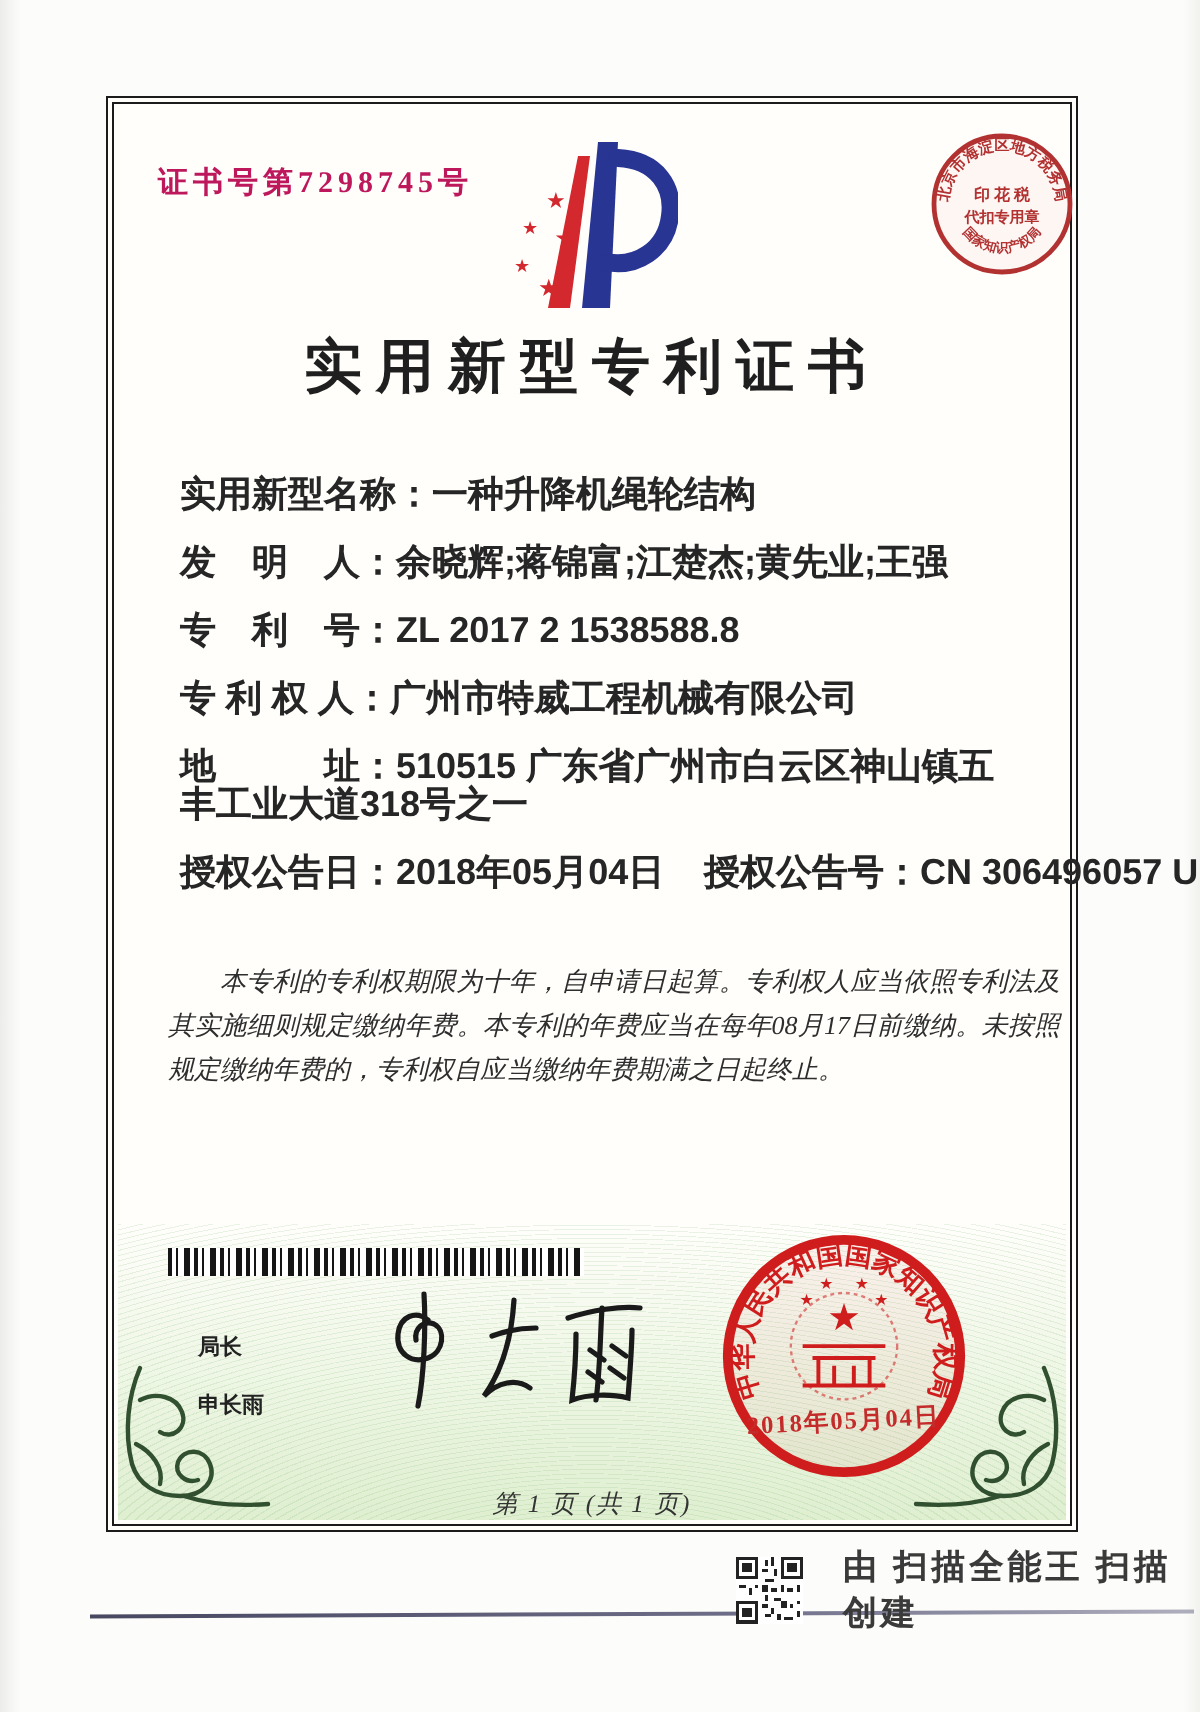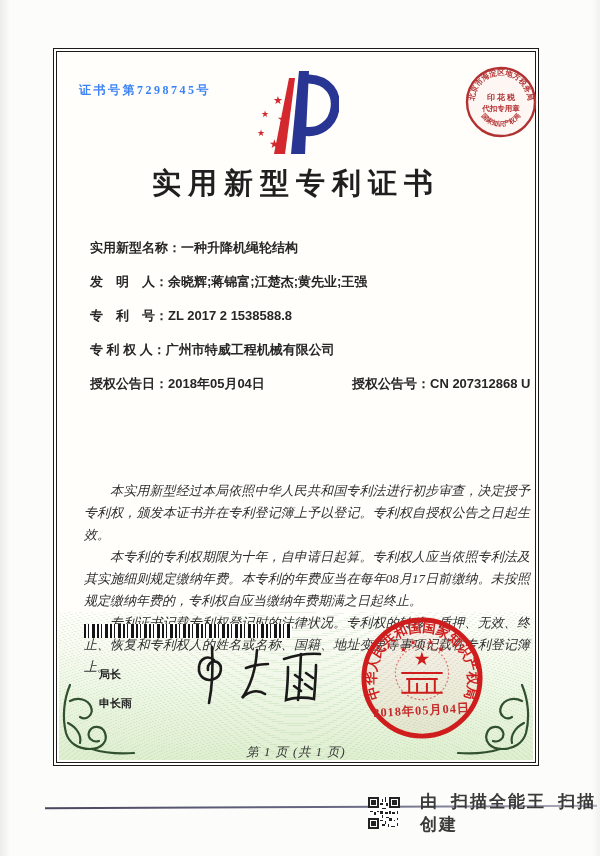--- a/index.html
+++ b/index.html
@@ -7,29 +7,29 @@
        font-family:"Liberation Serif","DejaVu Serif",serif;color:#222;}
   .page{position:relative;width:600px;height:856px;
         background:linear-gradient(90deg,#ececea 0px,#fcfcfa 10px 592px,#f1f1ee 600px);}
   .frame{position:absolute;left:53px;top:48px;width:486px;height:718px;
          box-sizing:border-box;border:4px double #1b1b1b;background:#fffefb;}
   
   .green-band{position:absolute;left:2px;right:2px;bottom:2px;height:148px;
       background:
         repeating-radial-gradient(ellipse 420px 190px at 50% 135%,rgba(120,180,110,.16) 0 1px,transparent 1px 5px),
         linear-gradient(to bottom,rgba(226,241,214,0),rgba(219,237,203,.9));}
-  .cert-number{position:absolute;left:22px;top:30px;font-size:12px;font-weight:600;
-      letter-spacing:2.5px;color:#3b82f6;}
+  .cert-number{position:absolute;left:22px;top:30px;font-size:15px;font-weight:600;
+      letter-spacing:2.5px;color:#be185d;}
   .logo{position:absolute;left:50%;transform:translateX(-50%);top:12px;}
   .tax-stamp{position:absolute;left:406px;top:12px;}
   .title{position:absolute;left:0;right:0;top:112px;text-align:center;
       font-size:29px;font-weight:bold;letter-spacing:7px;color:#1f1f1f;}
   .fields{position:absolute;left:33px;right:24px;top:186px;
       font-family:"Liberation Sans","DejaVu Sans",sans-serif;
-      font-size:13px;font-weight:bold;color:#262626;}
+      font-size:18px;font-weight:bold;color:#262626;}
   .field-row{margin-bottom:15px;line-height:19px;}
   .field-label{white-space:pre;}
   .grant-row{position:relative;margin-bottom:0;}
   .grant-num{position:absolute;left:262px;top:0;white-space:nowrap;}
   .paras{position:absolute;left:27px;width:446px;top:428px;
       font-size:13px;line-height:22px;color:#2e2e2e;text-align:justify;}
   .paras p{margin:0;text-indent:2em;font-style:italic;}
   .barcode{position:absolute;left:27px;top:572px;width:208px;height:14px;
       background:repeating-linear-gradient(90deg,#151515 0 2px,#fff 2px 4px,#151515 4px 5px,#fff 5px 8px,#151515 8px 11px,#fff 11px 13px);}
   .officer{position:absolute;left:42px;top:608px;
@@ -39,21 +39,21 @@
   .seal{position:absolute;left:301px;top:562px;}
   .page-footer{position:absolute;left:0;right:0;top:692px;text-align:center;
       font-size:12.5px;letter-spacing:1px;color:#333;font-style:italic;}
   .flourish{position:absolute;bottom:1px;}
   .flourish.left{left:1px;}
   .flourish.right{right:1px;transform:scaleX(-1);}
   
   .page-edge-line{position:absolute;left:45px;top:806px;width:552px;height:2px;
       background:linear-gradient(90deg,rgba(40,40,70,.85),rgba(50,50,90,.7) 60%,rgba(60,60,100,.4));
       transform:rotate(-0.25deg);}
-  .scan-credit{position:absolute;left:368px;top:790px;display:flex;align-items:center;gap:20px;font-family:Liberation Mono, monospace;}
+  .scan-credit{position:absolute;left:368px;top:772px;display:flex;align-items:center;gap:20px;}
   .scan-credit .txt{font-size:17px;font-weight:bold;letter-spacing:2px;color:#3a3a3a;}
   svg text{user-select:none;}
 </style>
 </head>
 <body>
 
 <div class="page">
 
   <div class="frame">
 
@@ -100,32 +100,33 @@
       </div>
       <div class="field-row">
         <span class="field-label">发　明　人：</span><span>余晓辉;蒋锦富;江楚杰;黄先业;王强</span>
       </div>
       <div class="field-row">
         <span class="field-label">专　利　号：</span><span>ZL 2017 2 1538588.8</span>
       </div>
       <div class="field-row">
         <span class="field-label">专 利 权 人：</span><span>广州市特威工程机械有限公司</span>
       </div>
+      <div class="field-row">
+        <span class="field-label">地　　　址：</span><span>510515 广东省广州市白云区神山镇五丰工业大道318号之一</span>
+      </div>
       <div class="field-row grant-row">
         <span>授权公告日：</span><span>2018年05月04日</span>
         <span class="grant-num">
-          <span>授权公告号：</span><span>CN 207312868 U</span>
+          <span>授权公告号：</span><span>CN 306496057 U</span>
         </span>
       </div>
     </div>
 
     <div class="paras">
-      <p>本实用新型经过本局依照中华人民共和国专利法进行初步审查，决定授予专利权，颁发本证书并在专利登记簿上予以登记。专利权自授权公告之日起生效。</p>
       <p>本专利的专利权期限为十年，自申请日起算。专利权人应当依照专利法及其实施细则规定缴纳年费。本专利的年费应当在每年08月17日前缴纳。未按照规定缴纳年费的，专利权自应当缴纳年费期满之日起终止。</p>
-      <p>专利证书记载专利权登记时的法律状况。专利权的转移、质押、无效、终止、恢复和专利权人的姓名或名称、国籍、地址变更等事项记载在专利登记簿上。</p>
     </div>
 
     <div class="barcode"></div>
 
     <div class="officer">
       <div>局长</div>
       <div>申长雨</div>
     </div>
 
     <div class="signature">

